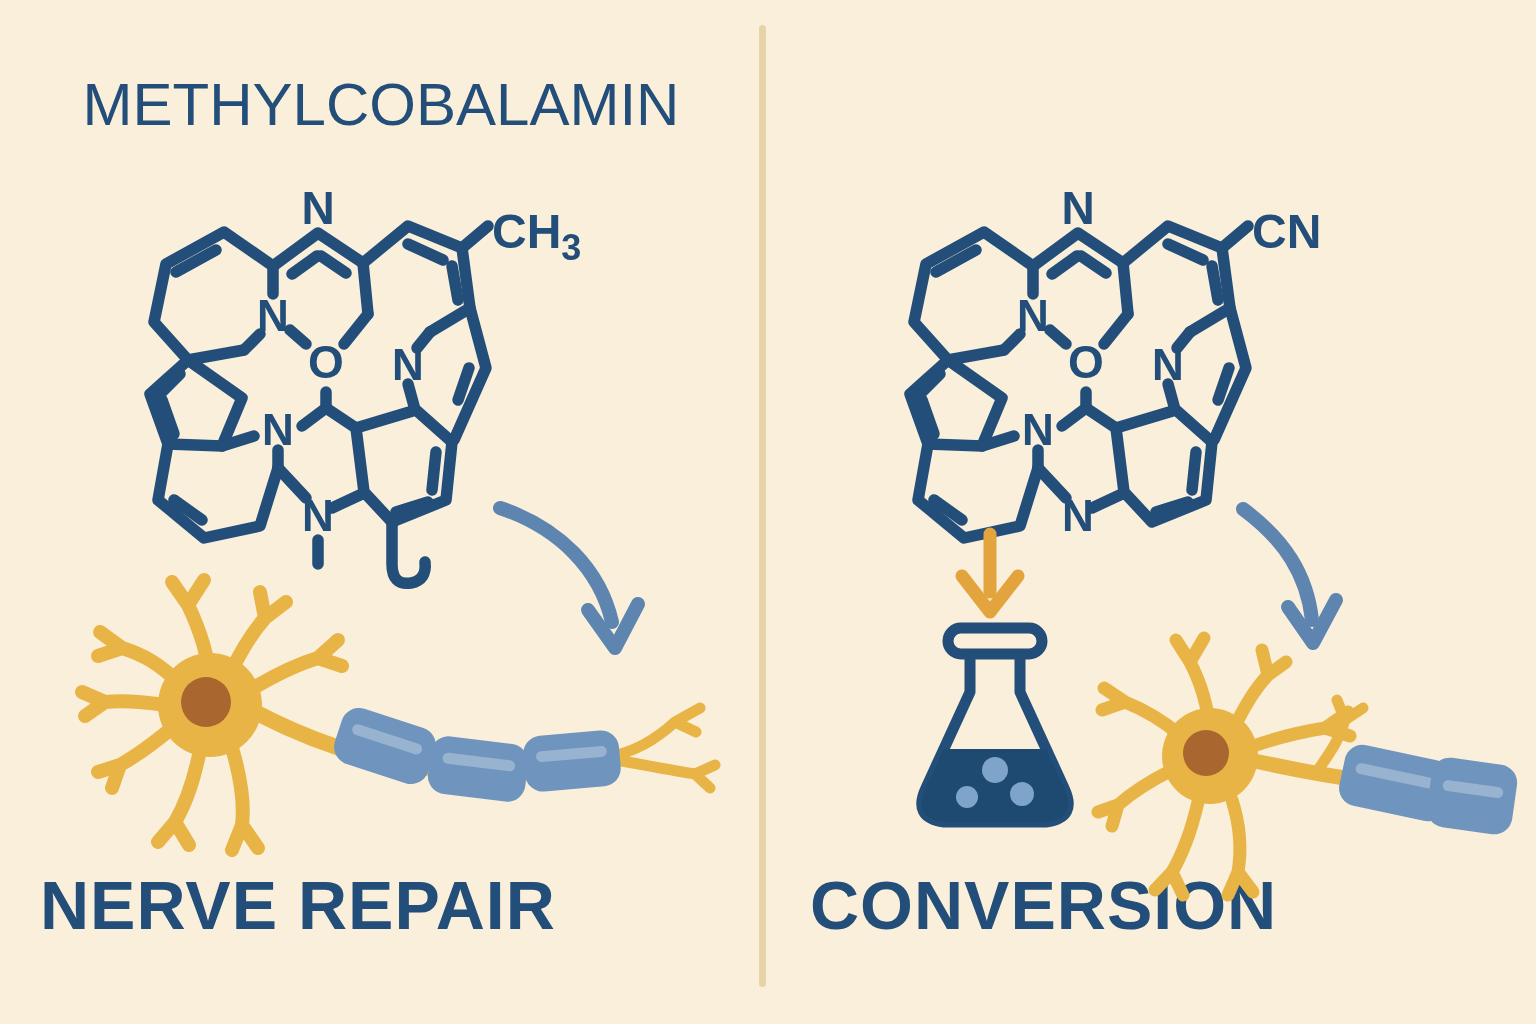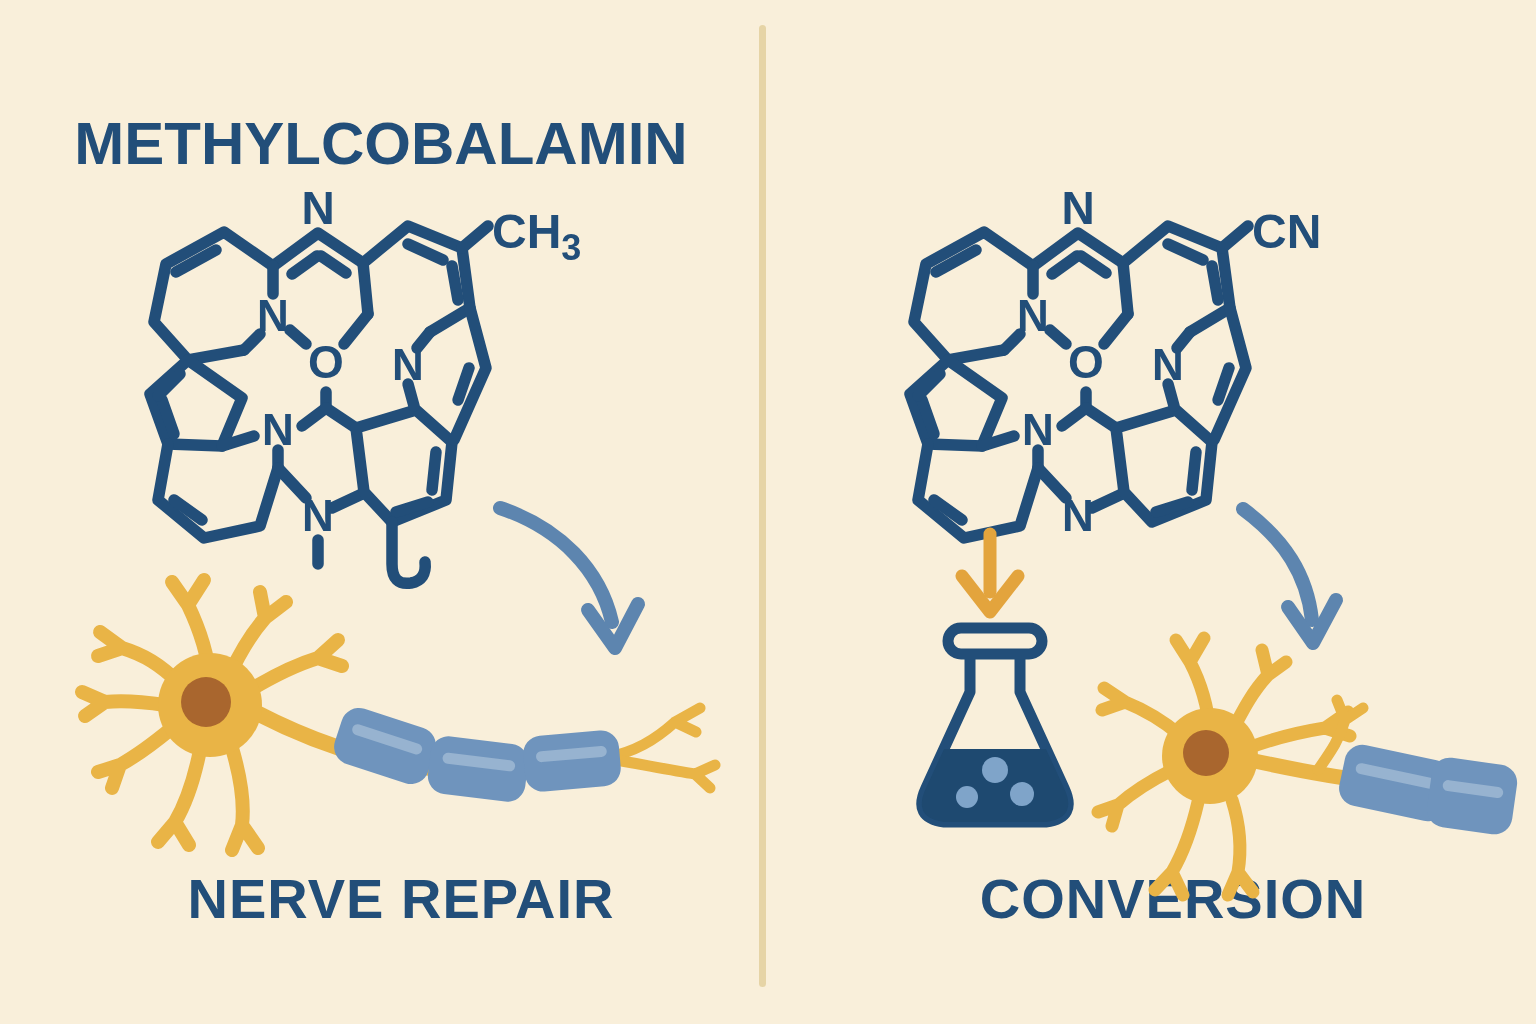--- a/index.html
+++ b/index.html
@@ -9,23 +9,23 @@
   }
   *{margin:0;padding:0;box-sizing:border-box;}
   html,body{width:1536px;height:1024px;overflow:hidden;}
   body{background:var(--bg);font-family:"Liberation Sans",sans-serif;position:relative;}
   .canvas{position:absolute;inset:0;width:1536px;height:1024px;background:var(--bg);}
   .divider{position:absolute;left:759px;top:25px;width:7px;height:962px;background:var(--divider);border-radius:4px;}
   .panel{position:absolute;top:0;height:1024px;}
   .panel.left{left:0;width:762px;}
   .panel.right{left:770px;width:766px;}
   .title{position:absolute;top:70px;left:0;width:100%;text-align:center;
-         font-size:60px;font-weight:bold;color:var(--ink);letter-spacing:0px;margin-top:39px;}
-  .caption{position:absolute;top:866px;left:0;width:100%;text-align:center;
-         font-size:56px;font-weight:bold;color:var(--ink);letter-spacing:1px;padding-left:40px;}
+         font-size:60px;font-weight:normal;color:var(--ink);letter-spacing:0px;}
+  .caption{position:absolute;top:866px;left:0;width:100%;text-align:left;
+         font-size:68px;font-weight:bold;color:var(--ink);letter-spacing:1px;padding-left:40px;}
   svg{position:absolute;overflow:visible;}
   .bond{stroke:var(--ink);stroke-width:11.5;stroke-linecap:round;stroke-linejoin:round;fill:none;}
   .mol-label{font-family:"Liberation Sans",sans-serif;font-weight:bold;fill:var(--ink);}
   .yellow-stroke{stroke:var(--yellow);stroke-linecap:round;stroke-linejoin:round;fill:none;}
   .arrow-blue{stroke:var(--blue);stroke-width:14;stroke-linecap:round;stroke-linejoin:round;fill:none;}
   .arrow-orange{stroke:var(--orange);stroke-width:13;stroke-linecap:round;stroke-linejoin:round;fill:none;}
   .flask-outline{stroke:var(--ink);stroke-width:11;stroke-linecap:round;stroke-linejoin:round;fill:var(--bg);}
   .flask-liquid{fill:var(--liquid);}
   .bubble{fill:var(--bubble);}
 </style>

